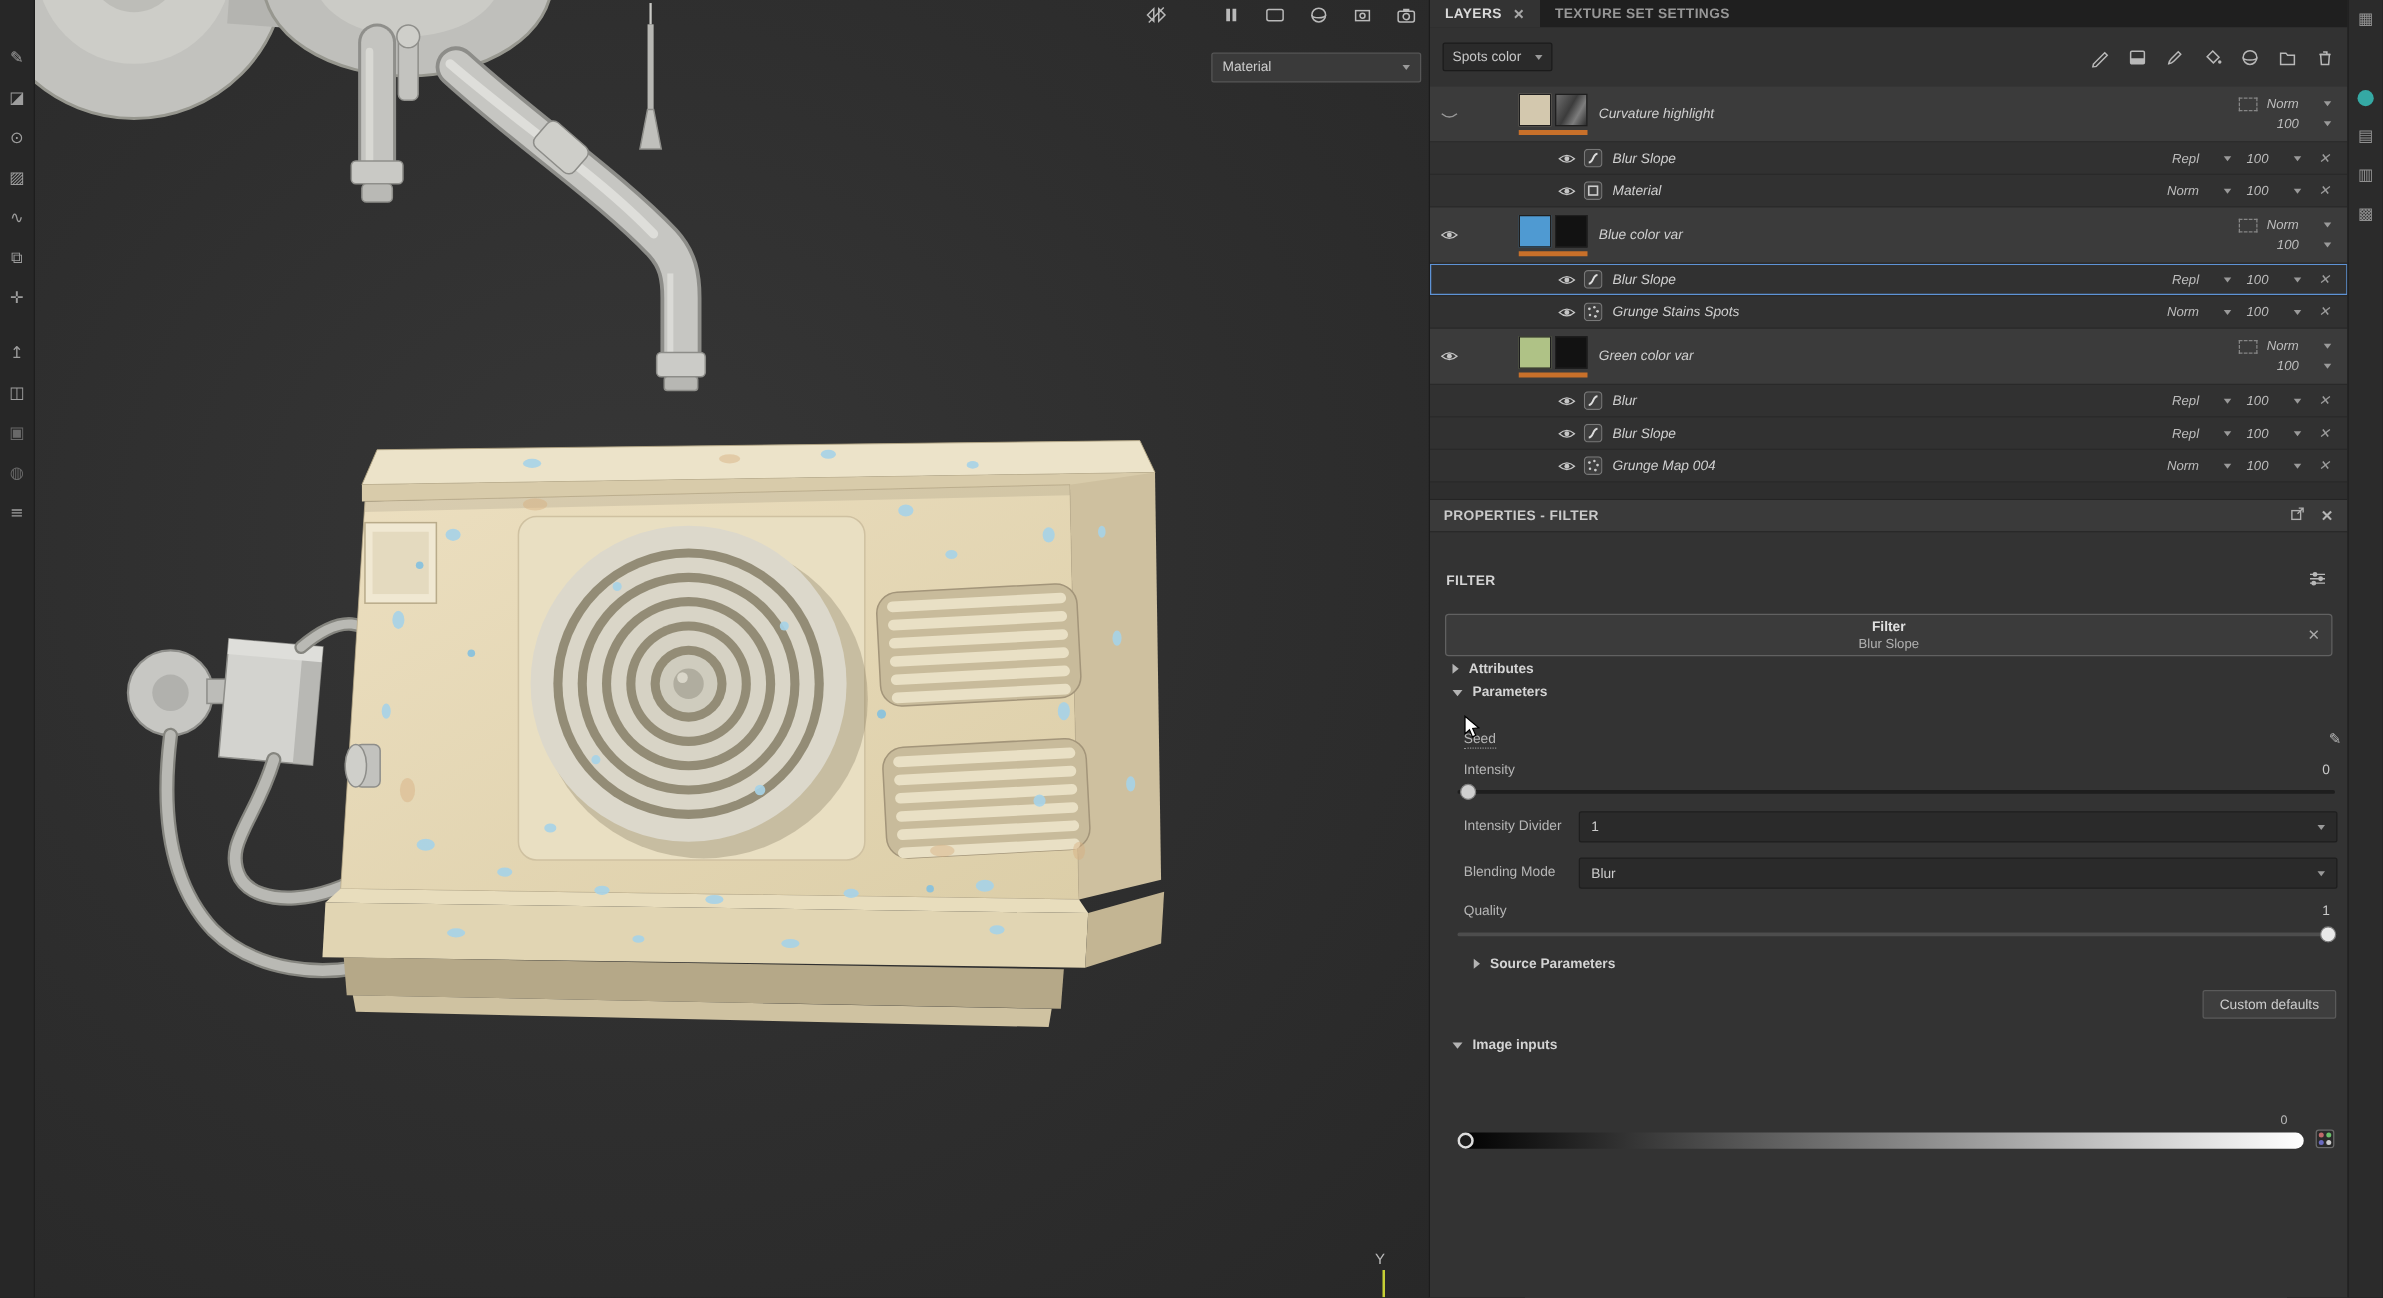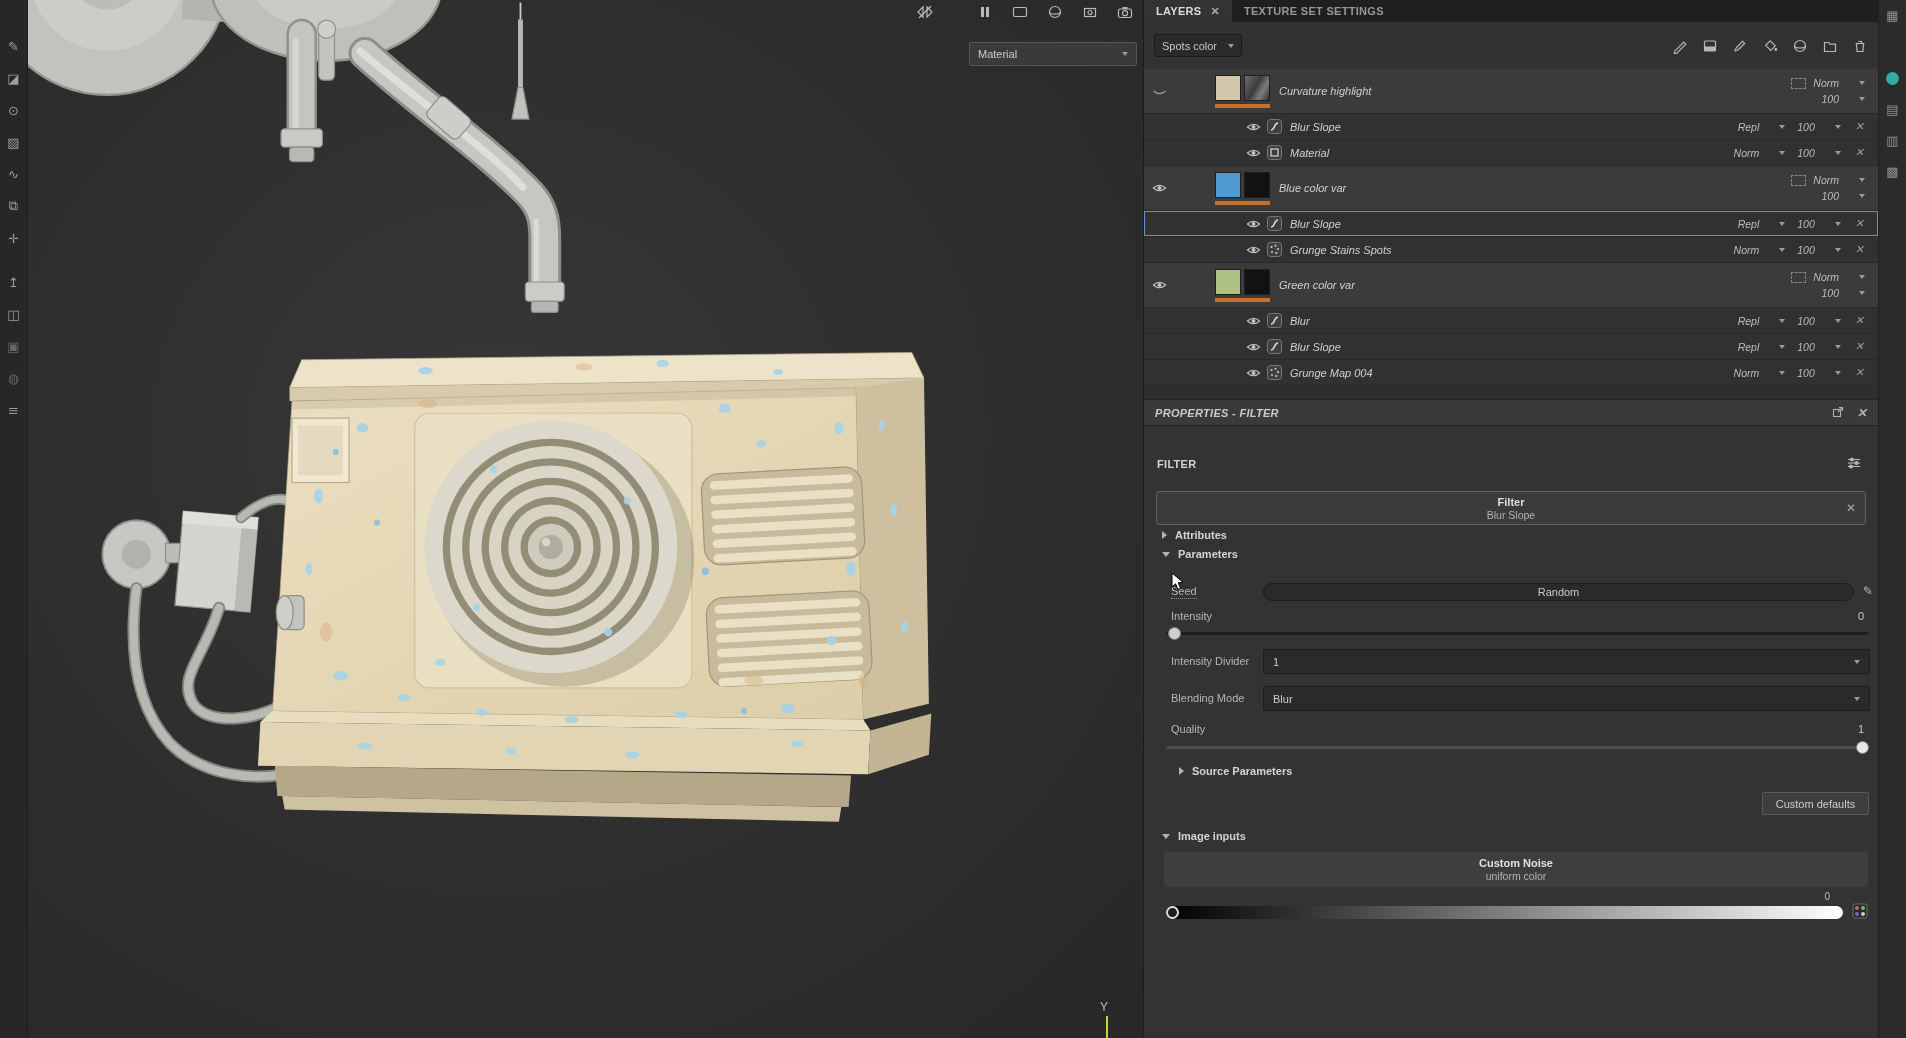--- a/index.html
+++ b/index.html
@@ -55,21 +55,21 @@
   .effect .fx-icon{width:15px;height:15px;margin-left:5px;flex:0 0 auto;}
   .effect .lname{margin-left:8px;}
   .grp-right{margin-left:auto;margin-right:13px;display:flex;flex-direction:column;align-items:flex-end;gap:4px;}
   .grp-line{display:flex;align-items:center;gap:7px;}
   .dotted{width:15px;height:11px;border:1px dashed #868686;}
   .mini-dd{display:flex;align-items:center;gap:20px;color:#bdbdbd;font-size:10.5px;}
   .chev{width:0;height:0;border-left:3.5px solid transparent;border-right:3.5px solid transparent;border-top:4px solid #9a9a9a;display:inline-block;}
   .fx-right{margin-left:auto;margin-right:14px;display:flex;align-items:center;gap:12px;}
   .fx-close{color:#9c9c9c;font-size:11px;margin-left:2px;}
 
-  .props-header{height:27px;flex:0 0 auto;background:#3a3a3a;border-top:1px solid #242424;border-bottom:1px solid #242424;display:flex;align-items:center;padding:0 11px;font-weight:bold;color:#cacaca;letter-spacing:.3px;font-style:italic;}
+  .props-header{height:27px;flex:0 0 auto;background:#3a3a3a;border-top:1px solid #242424;border-bottom:1px solid #242424;display:flex;align-items:center;padding:0 11px;font-weight:bold;color:#cacaca;letter-spacing:.3px;}
   .ph-icons{margin-left:auto;display:flex;align-items:center;gap:13px;}
   .ph-icons svg{stroke:#b0b0b0;fill:none;stroke-width:1.1;}
   .ph-close{color:#b5b5b5;font-size:12px;}
 
   .props-body{position:relative;flex:1;background:#333333;}
   .sec-row{position:absolute;top:31px;left:13px;right:17px;display:flex;align-items:center;justify-content:space-between;}
   .sec-label{font-weight:bold;color:#d4d4d4;letter-spacing:.3px;}
   .filter-box{position:absolute;top:65px;left:12px;right:12px;height:34px;background:#3b3b3b;border:1px solid #616161;border-radius:3px;display:flex;flex-direction:column;align-items:center;justify-content:center;}
   .fb-title{font-weight:bold;color:#e0e0e0;}
   .fb-sub{color:#b2b2b2;font-size:10.5px;margin-top:1px;}
@@ -695,21 +695,20 @@
         <span>Attributes</span>
       </div>
 
       <div class="exp-row" style="top:122px">
         <i class="tri-d"></i>
         <span>Parameters</span>
       </div>
 
       <div style="position:absolute;top:157px;left:0;right:0;height:20px">
         <span class="plabel seed-underline" style="top:2px">Seed</span>
-        <button class="seed-btn">Random</button>
         <span class="pencil glyph">✎</span>
       </div>
 
       <span class="plabel" style="top:184px">Intensity</span>
       <span class="pvalue" style="top:184px">0</span>
       <div class="slider" style="top:201px">
         <div class="track"></div>
         <div class="knob" style="left:2px"></div>
       </div>
 
@@ -741,24 +740,20 @@
         <span>Source Parameters</span>
       </div>
 
       <button class="restore-btn">Custom defaults</button>
 
       <div class="exp-row" style="top:404px">
         <i class="tri-d"></i>
         <span>Image inputs</span>
       </div>
 
-      <div class="noise-box">
-        <div class="fb-title">Custom Noise</div>
-        <div class="fb-sub">uniform color</div>
-      </div>
 
       <span class="grad-value">0</span>
       <div class="grad-row">
         <div class="grad-bar">
           <div class="grad-knob"></div>
         </div>
         <span><svg viewBox="0 0 16 16" width="16" height="16">
               <rect x="1" y="1" width="14" height="14" rx="2" fill="#2a2a2a" stroke="#6a6a6a"></rect>
               <circle cx="5" cy="5" r="2" fill="#c06a6a"></circle>
               <circle cx="11" cy="5" r="2" fill="#6ac06a"></circle>

